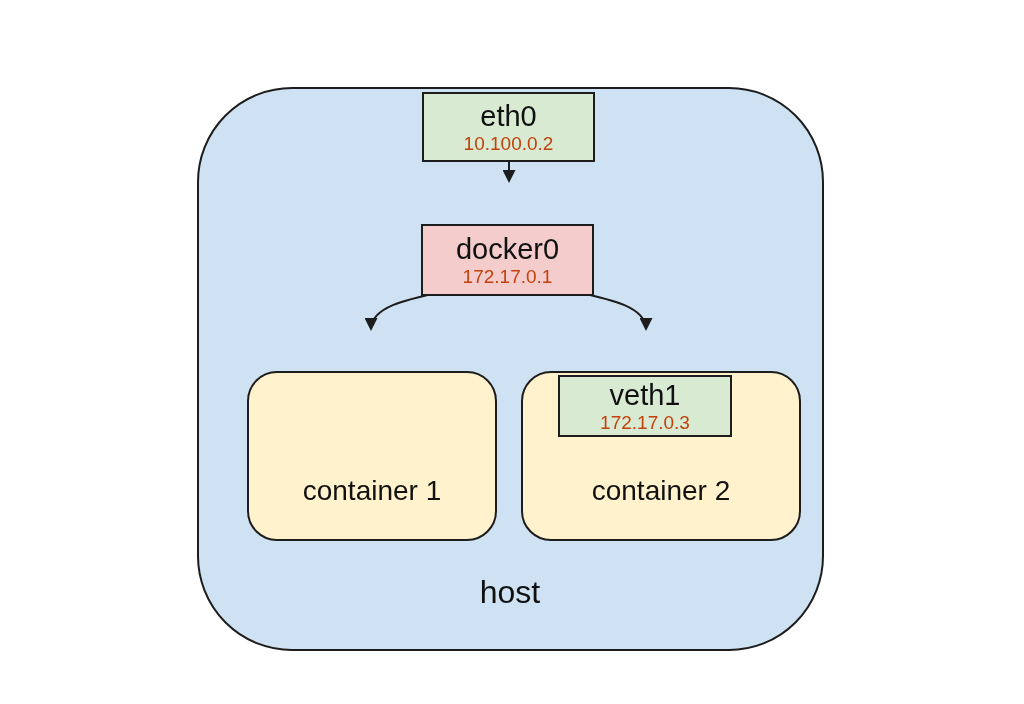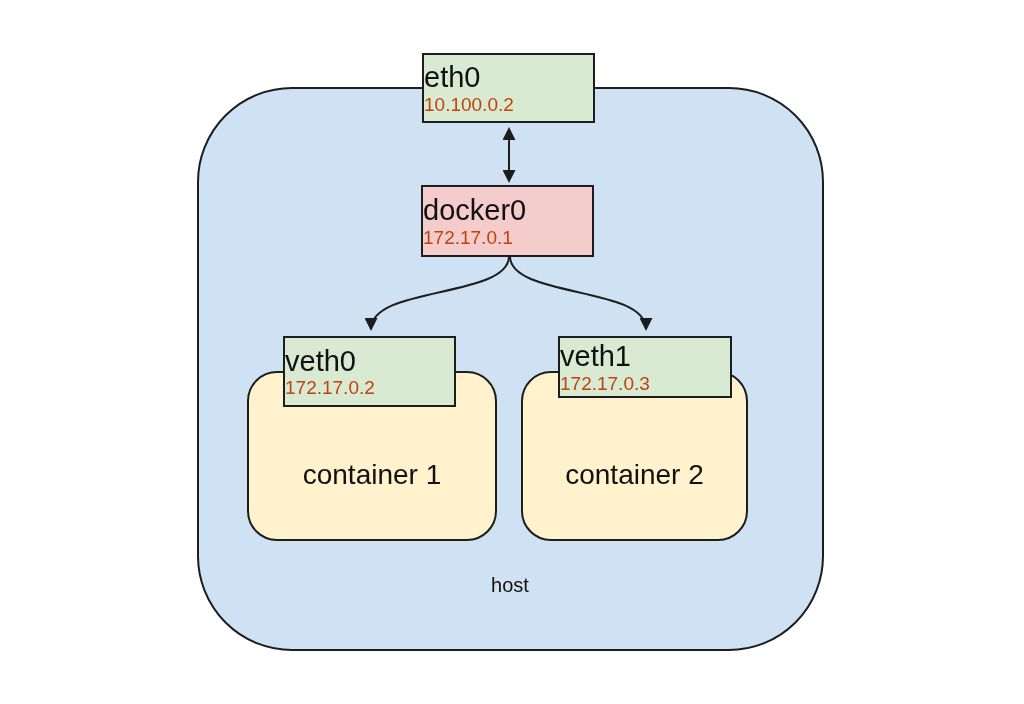--- a/index.html
+++ b/index.html
@@ -20,62 +20,64 @@
     border: 2px solid #1d1d1d;
     border-radius: 95px;
     box-sizing: border-box;
     z-index: 1;
   }
   .host-label {
     position: absolute;
     left: 360px; top: 574px;
     width: 300px;
     text-align: center;
-    font-size: 20px;
+    font-size: 32px;
     color: #111111;
     z-index: 2;
   }
   
   .container-box {
     position: absolute;
     width: 250px; height: 170px;
     background: #fff2cc;
     border: 2px solid #1d1d1d;
     border-radius: 30px;
     box-sizing: border-box;
     z-index: 3;
     display: flex;
     align-items: flex-end;
     justify-content: center;
   }
   .container-1 { left: 247px; top: 371px; }
-  .container-2 { left: 521px; top: 371px; width: 227px; }
+  .container-2 { left: 521px; top: 371px; width: 280px; }
   .container-label {
     font-size: 28px;
     color: #111111;
-    padding-bottom: 48px;
+    padding-bottom: 32px;
   }
   
   .edges {
     position: absolute;
     left: 0; top: 0;
     width: 1024px; height: 704px;
     z-index: 5;
     pointer-events: none;
   }
   
   .node {
     position: absolute;
     border: 2px solid #1d1d1d;
     box-sizing: border-box;
     z-index: 6;
     display: flex;
     flex-direction: column;
+    align-items: center;
     justify-content: center;
     line-height: 1.12;
+    margin-top: 39px;
   }
   .node .label { font-size: 29px; color: #111111; }
   .node .ip    { font-size: 19px; color: #c2410c; }
   .node-green { background: #d9ead3; }
   .node-pink  { background: #f4cccc; }
   .node-eth0    { left: 422px; top: 53px;  width: 173px; height: 70px; }
   .node-docker0 { left: 421px; top: 185px; width: 173px; height: 72px; }
   .node-veth0   { left: 283px; top: 336px; width: 173px; height: 71px; }
   .node-veth1   { left: 558px; top: 336px; width: 174px; height: 62px; }
 </style>
@@ -111,23 +113,19 @@
   <div class="node node-green node-eth0">
     <div class="label">eth0</div>
     <div class="ip">10.100.0.2</div>
   </div>
 
   <div class="node node-pink node-docker0">
     <div class="label">docker0</div>
     <div class="ip">172.17.0.1</div>
   </div>
 
-  <div class="node node-green node-veth0">
-    <div class="label">veth0</div>
-    <div class="ip">172.17.0.2</div>
-  </div>
 
   <div class="node node-green node-veth1">
     <div class="label">veth1</div>
     <div class="ip">172.17.0.3</div>
   </div>
 
 </div>
 
 </body></html>

